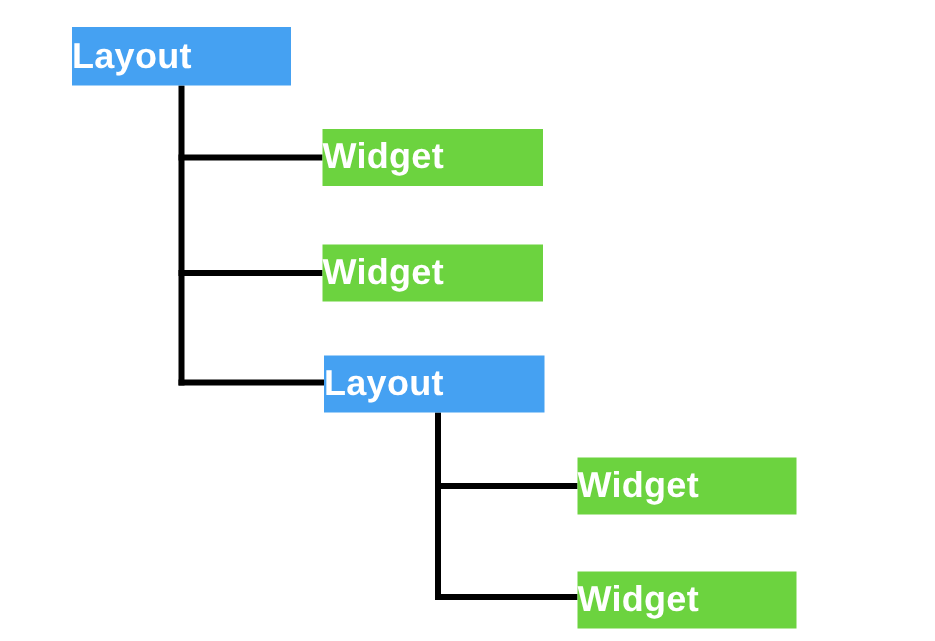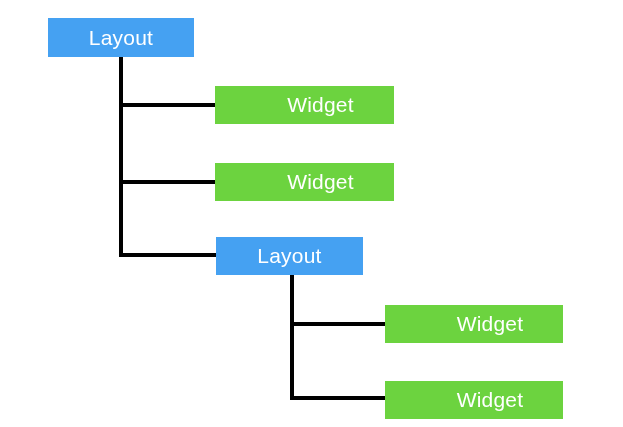--- a/index.html
+++ b/index.html
@@ -14,29 +14,29 @@
     position: relative;
     width: 623px;
     height: 427px;
     background: #ffffff;
     overflow: hidden;
   }
   .node {
     position: absolute;
     display: flex;
     align-items: center;
-    justify-content: center;
+    justify-content: flex-start;
     color: var(--text, #ffffff);
-    font-size: 21px;
-    font-weight: normal;
+    font-size: 24px;
+    font-weight: bold;
     letter-spacing: 0.2px;
     user-select: none;
   }
   .node.layout { background: var(--layout, #45a1f2); }
-  .node.widget { background: var(--widget, #6cd33f); padding-left: 32px; }
+  .node.widget { background: var(--widget, #6cd33f); }
 
   .line {
     position: absolute;
     background: var(--line, #000000);
   }
 
   
   .n-layout-root { left: 48px;  top: 18px;  width: 146px; height: 39px; }
   .n-widget-1    { left: 215px; top: 86px;  width: 147px; height: 38px; }
   .n-widget-2    { left: 215px; top: 163px; width: 147px; height: 38px; }

